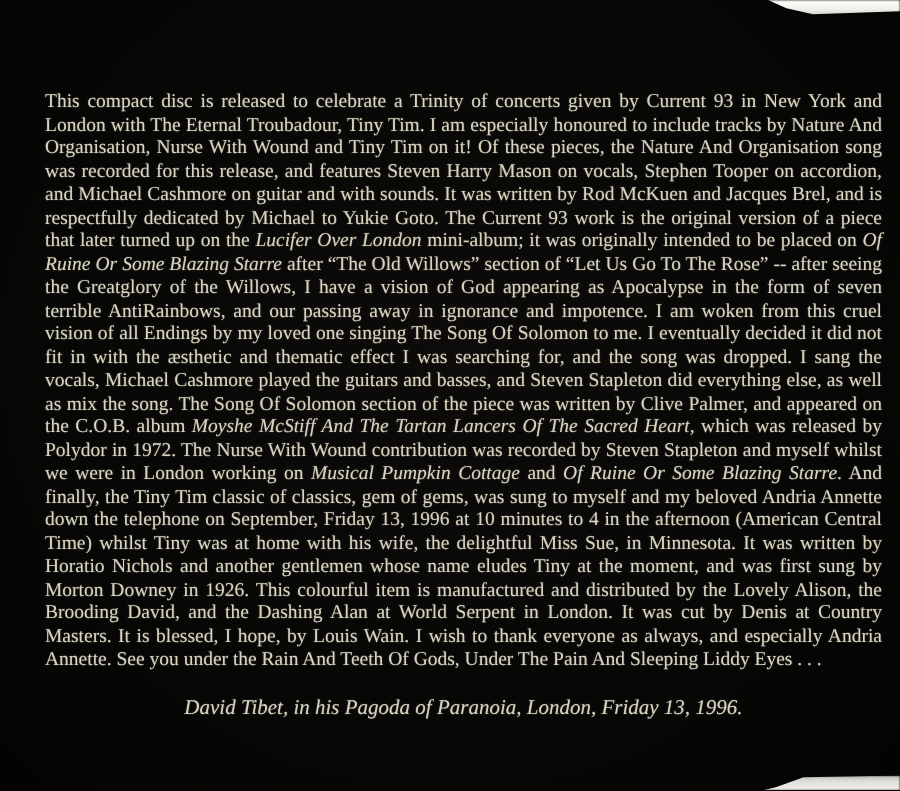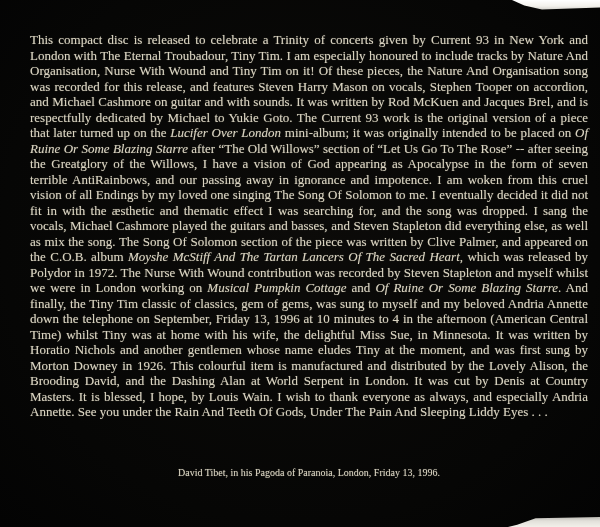--- a/index.html
+++ b/index.html
@@ -16,39 +16,40 @@
     font-family: "Liberation Serif", "DejaVu Serif", serif;
   }
   #card {
     position: absolute;
     inset: 0;
     background: radial-gradient(ellipse at 50% 45%, #0c0b09 0%, #060605 70%, #030303 100%);
   }
   #liner-text {
     position: absolute;
     left: 30px;
-    top: 32px;
+    top: 59px;
     width: 558px;
     color: #d9d3c0;
     font-size: 13px;
     line-height: 15.5px;
     text-align: justify;
     text-shadow: 0 0 1px rgba(225,219,200,0.45);
   }
   #liner-text i { font-style: italic; }
   #credit-line {
     position: absolute;
     left: 30px;
     top: 465px;
     width: 558px;
     color: #d9d3c0;
-    font-size: 10px;
+    font-size: 14px;
     line-height: 15.5px;
     text-align: center;
     text-shadow: 0 0 1px rgba(225,219,200,0.45);
+    font-style: italic;
   }
   .notch {
     position: absolute;
     filter: blur(0.7px);
   }
   #notch-top-right {
     top: 0;
     right: 0;
     width: 88px;
     height: 11px;

